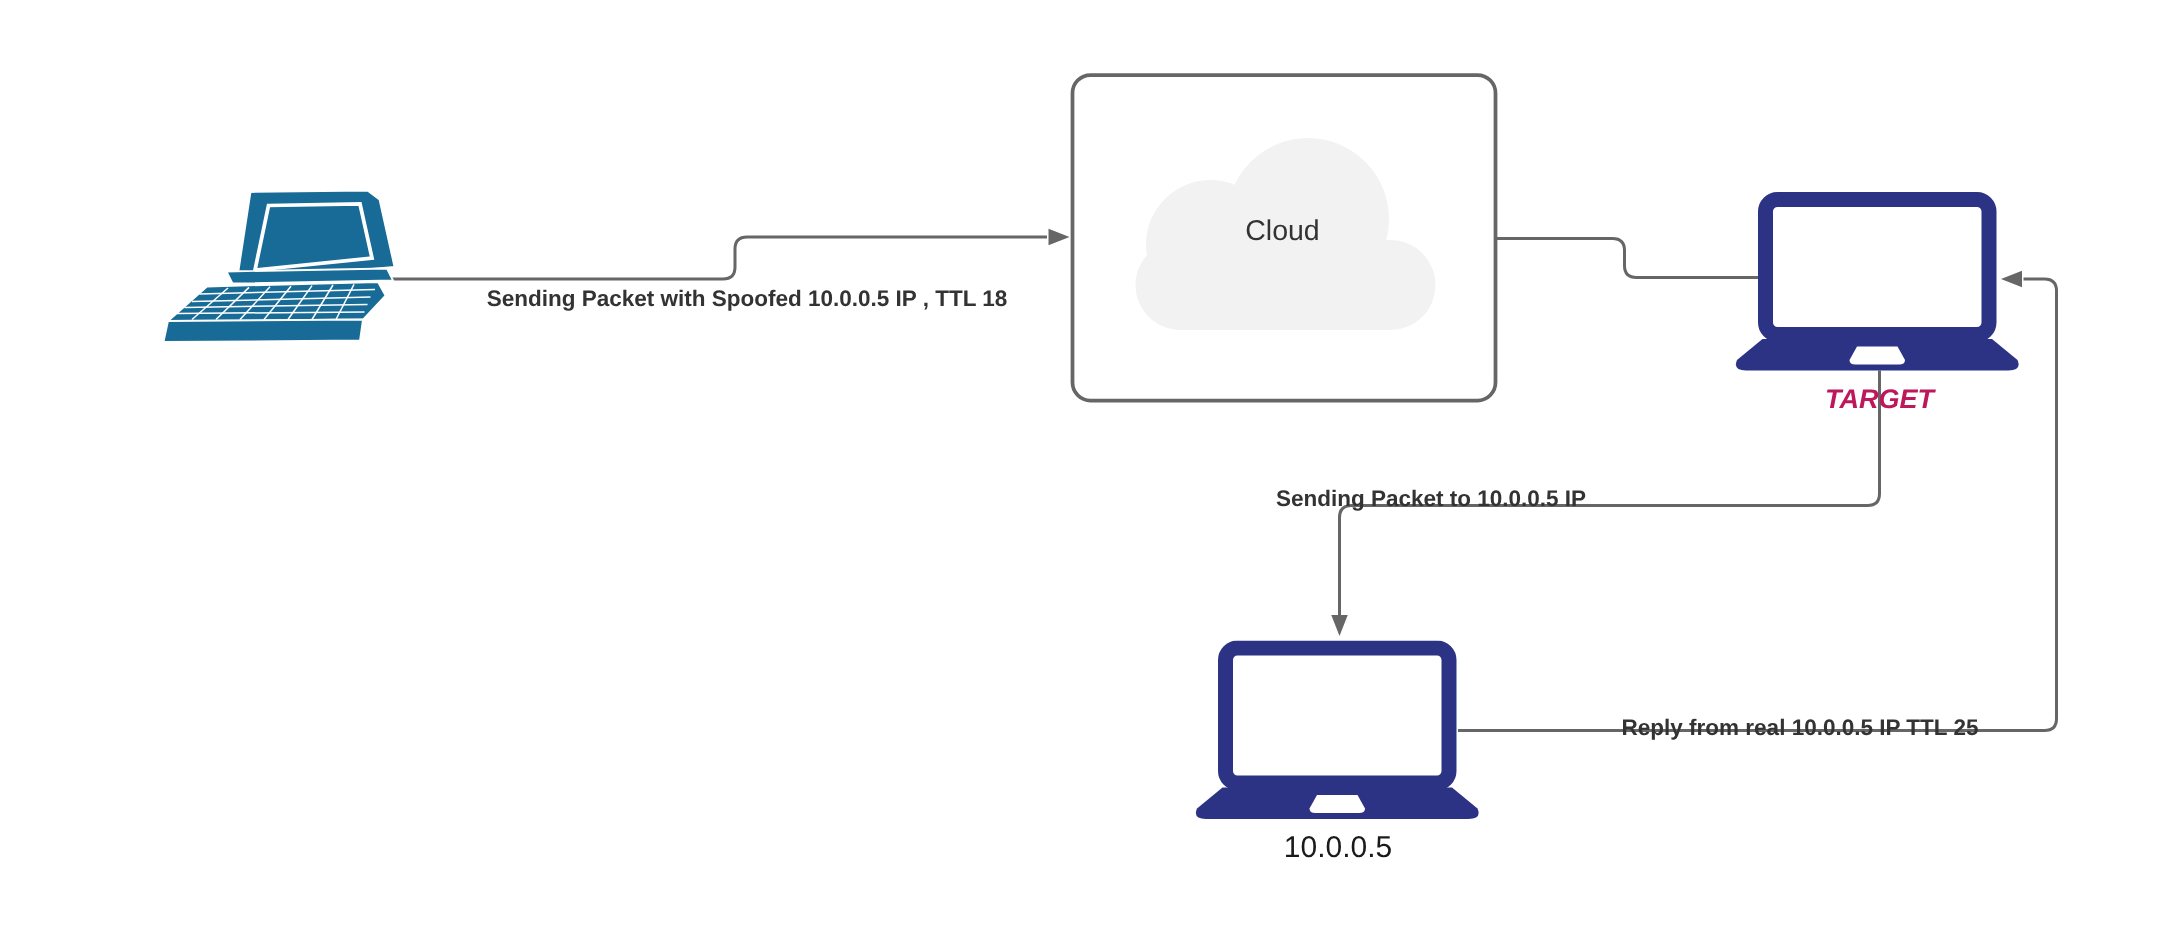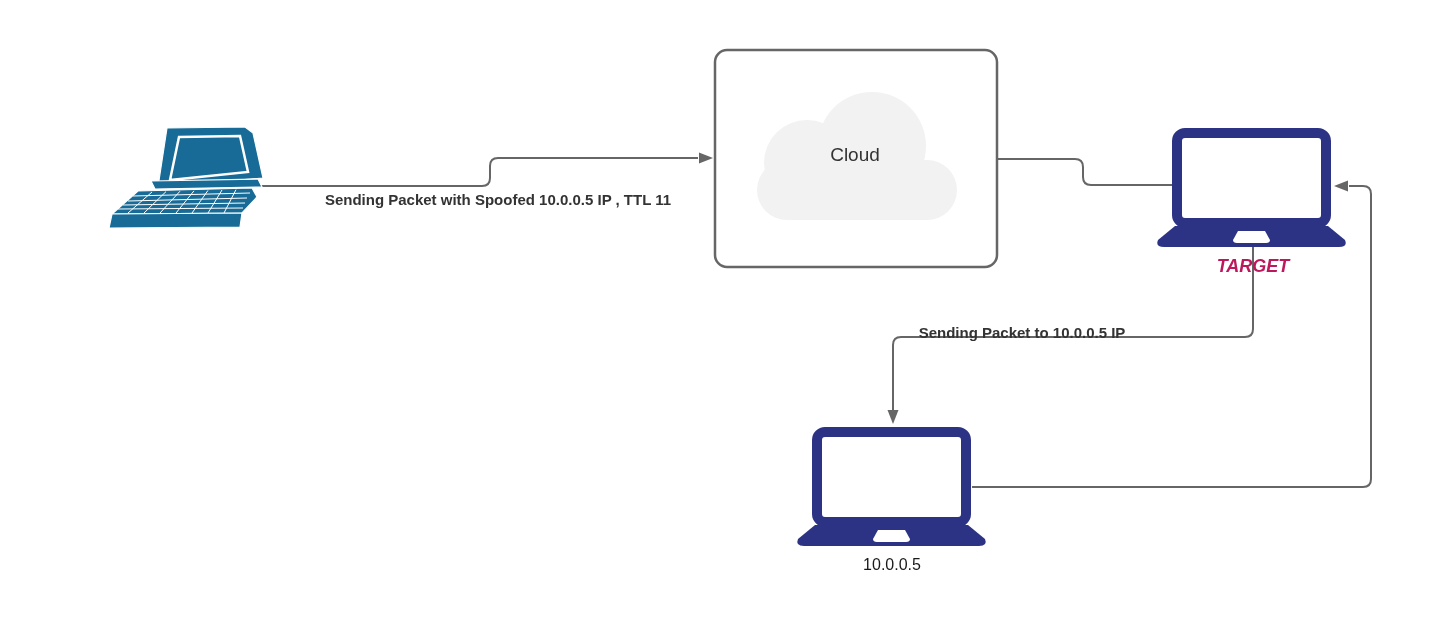--- a/index.html
+++ b/index.html
@@ -42,21 +42,21 @@
     color: #333333;
   }
   .target-label {
     font-size: 18px;
     line-height: 20px;
     font-weight: bold;
     font-style: italic;
     color: #be185d;
   }
   .host-label {
-    font-size: 16px;
+    font-size: 20px;
     line-height: 20px;
     color: #1a1a1a;
   }
 </style>
 </head>
 <body>
 
 <div class="canvas">
 
   <svg class="diagram-svg" width="1449" height="622" viewBox="0 0 1449 622" xmlns="http://www.w3.org/2000/svg">
@@ -130,18 +130,19 @@
     <use href="#laptop-front" x="795" y="427" width="193" height="120"></use>
   </svg>
 
 
   <div class="label cloud-label" style="left:795px; top:144px; width:120px;">Cloud</div>
 
   <div class="label target-label" style="left:1173px; top:256px; width:160px;">TARGET</div>
 
   <div class="label host-label" style="left:812px; top:555px; width:160px;">10.0.0.5</div>
 
-  <div class="label edge-label" style="left:283px; top:191px; width:430px;">Sending Packet with Spoofed 10.0.0.5 IP , TTL 11</div>
+  <div class="label edge-label" style="left:283px; top:191px; width:430px;">Sending Packet with Spoofed 10.0.0.5 IP , TTL 18</div>
 
-  <div class="label edge-label" style="left:862px; top:324px; width:320px;">Sending Packet to 10.0.0.5 IP</div>
+  <div class="label edge-label" style="left:794px; top:324px; width:320px;">Sending Packet to 10.0.0.5 IP</div>
 
+  <div class="label edge-label" style="left:1040px; top:477px; width:320px;">Reply from real 10.0.0.5 IP TTL 25</div>
 
 </div>
 
 </body></html>

